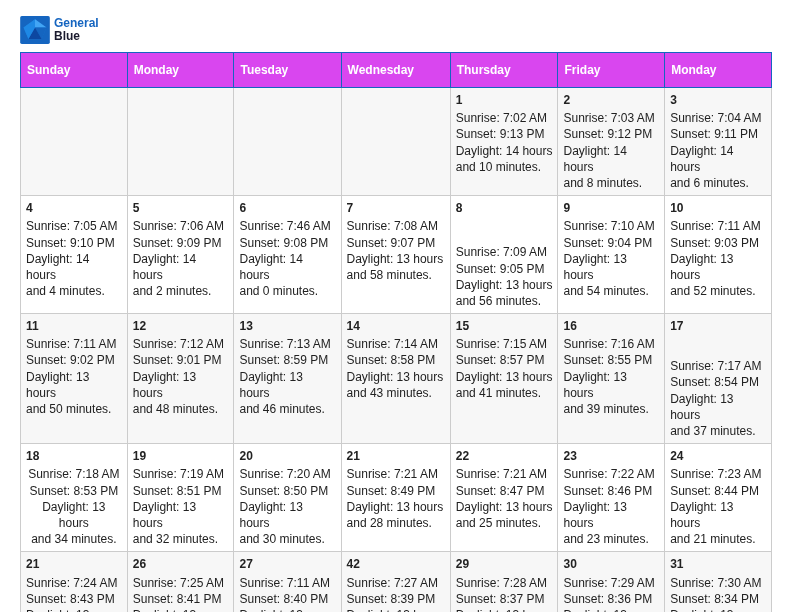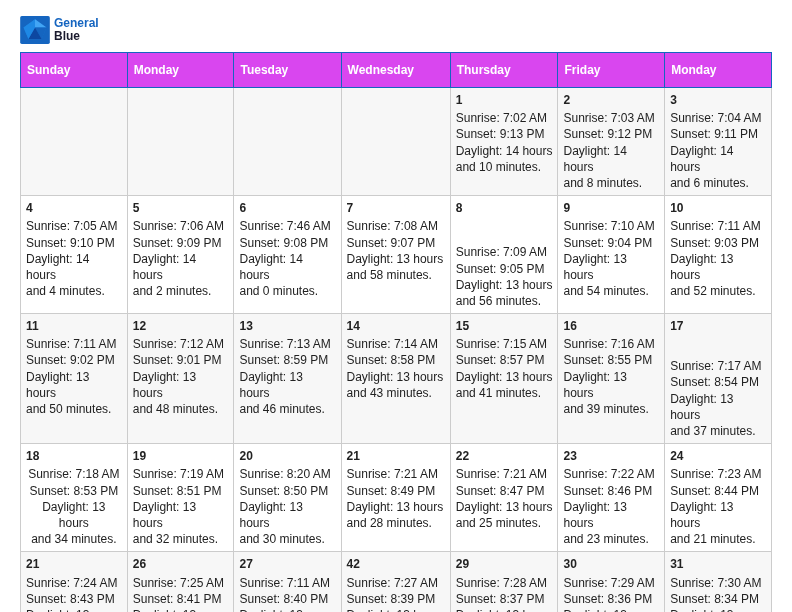--- a/index.html
+++ b/index.html
@@ -264,21 +264,21 @@
         </td>
         <td>
           <span class="day-num">19</span>
           <div class="day-info" style="white-space: pre-line;">Sunrise: 7:19 AM
 Sunset: 8:51 PM
 Daylight: 13 hours
 and 32 minutes.</div>
         </td>
         <td>
           <span class="day-num">20</span>
-          <div class="day-info" style="white-space: pre-line;">Sunrise: 8:20 AM
+          <div class="day-info" style="white-space: pre-line;">Sunrise: 7:20 AM
 Sunset: 8:50 PM
 Daylight: 13 hours
 and 30 minutes.</div>
         </td>
         <td>
           <span class="day-num">21</span>
           <div class="day-info" style="white-space: pre-line;">Sunrise: 7:21 AM
 Sunset: 8:49 PM
 Daylight: 13 hours
 and 28 minutes.</div>

